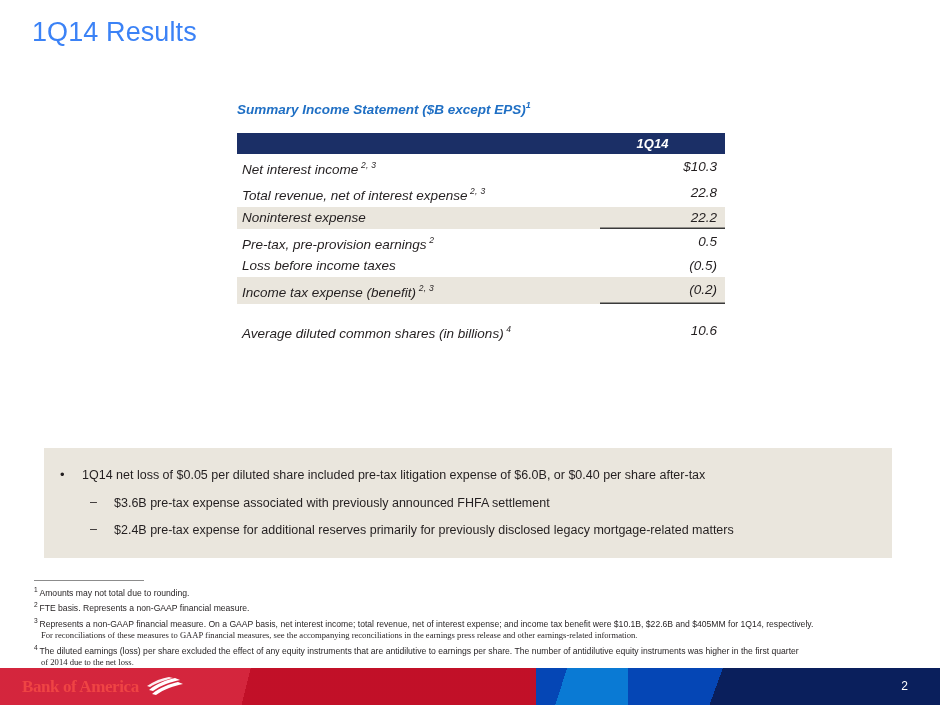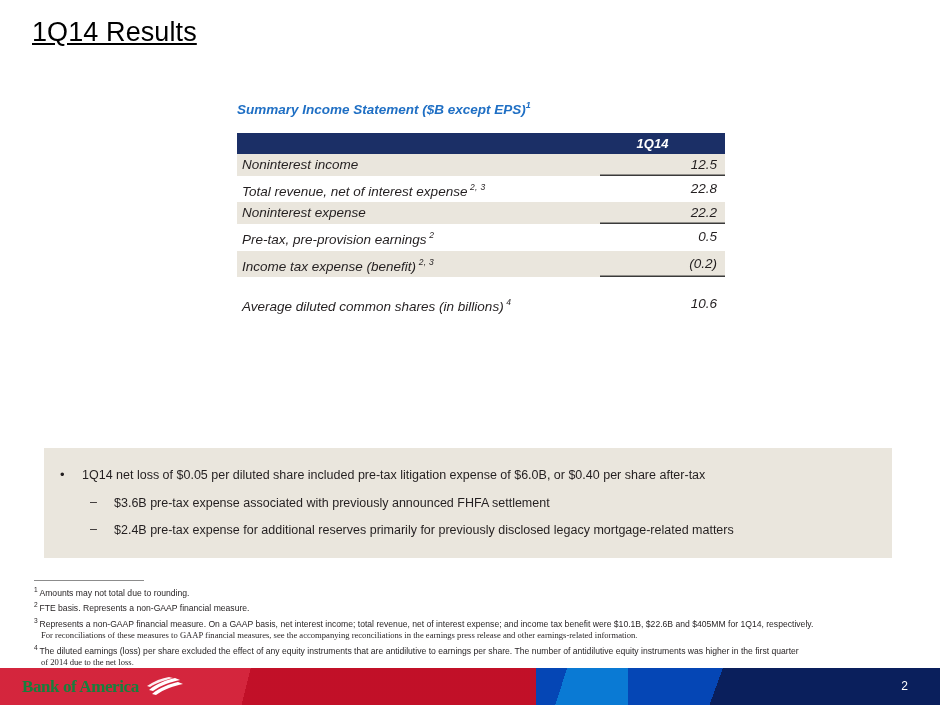--- a/index.html
+++ b/index.html
@@ -16,24 +16,23 @@
     color: #231f20;
   }
 
   
   .slide-title {
     position: absolute;
     left: 32px;
     top: 17px;
     font-size: 27px;
     font-weight: 400;
-    color: #000000;
+    color: #3b82f6;
     letter-spacing: 0.1px;
     white-space: nowrap;
-    text-decoration: underline;
   }
 
   
   .table-wrap {
     position: absolute;
     left: 237px;
     top: 100px;
     width: 488px;
     font-style: italic;
   }
@@ -208,21 +207,21 @@
 
   .logo {
     position: absolute;
     left: 22px;
     top: 9px;
     display: flex;
     align-items: center;
     z-index: 4;
   }
   .logo-text {
-    color: #15803d;
+    color: #ef4444;
     font-size: 17px;
     font-weight: bold;
     letter-spacing: -0.4px;
     font-family: "Liberation Serif", serif;
   }
   .logo-mark {
     margin-left: 8px;
     width: 38px;
     height: 20px;
   }
@@ -250,35 +249,39 @@
         <col style="width:363px">
         <col style="width:125px">
       </colgroup>
     <thead>
       <tr class="hdr-row">
         <th class="lbl"></th>
         <th class="val">1Q14</th>
       </tr>
     </thead>
     <tbody>
-        <tr class="r shade">
-          <td class="lbl"><span>Noninterest income</span></td>
-          <td class="val rule-single">12.5</td>
+        <tr class="r plain">
+          <td class="lbl"><span>Net interest income</span><span class="sup"> 2, 3</span></td>
+          <td class="val">$10.3</td>
         </tr>
         <tr class="r plain">
           <td class="lbl"><span>Total revenue, net of interest expense</span><span class="sup"> 2, 3</span></td>
           <td class="val">22.8</td>
         </tr>
         <tr class="r shade">
           <td class="lbl"><span>Noninterest expense</span></td>
           <td class="val rule-single">22.2</td>
         </tr>
         <tr class="r plain">
           <td class="lbl"><span>Pre-tax, pre-provision earnings</span><span class="sup"> 2</span></td>
           <td class="val">0.5</td>
+        </tr>
+        <tr class="r plain">
+          <td class="lbl"><span>Loss before income taxes</span></td>
+          <td class="val">(0.5)</td>
         </tr>
         <tr class="r shade">
           <td class="lbl"><span>Income tax expense (benefit)</span><span class="sup"> 2, 3</span></td>
           <td class="val rule-single">(0.2)</td>
         </tr>
         <tr class="gap">
           <td></td>
           <td></td>
         </tr>
         <tr class="r plain">

